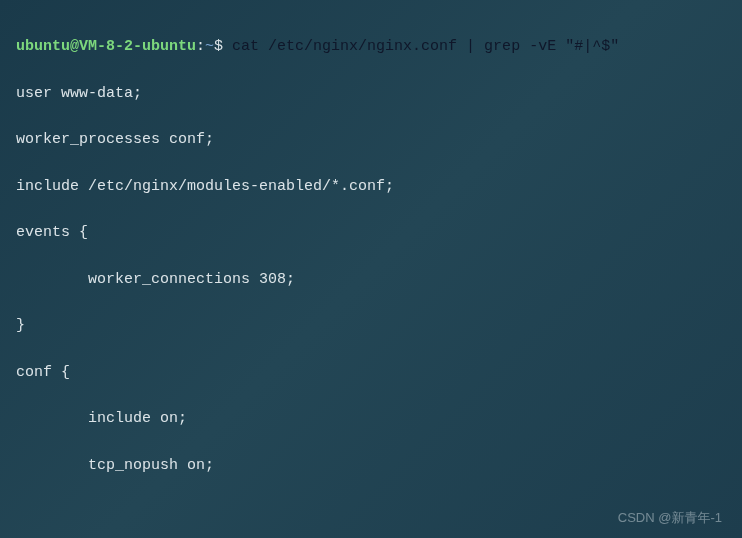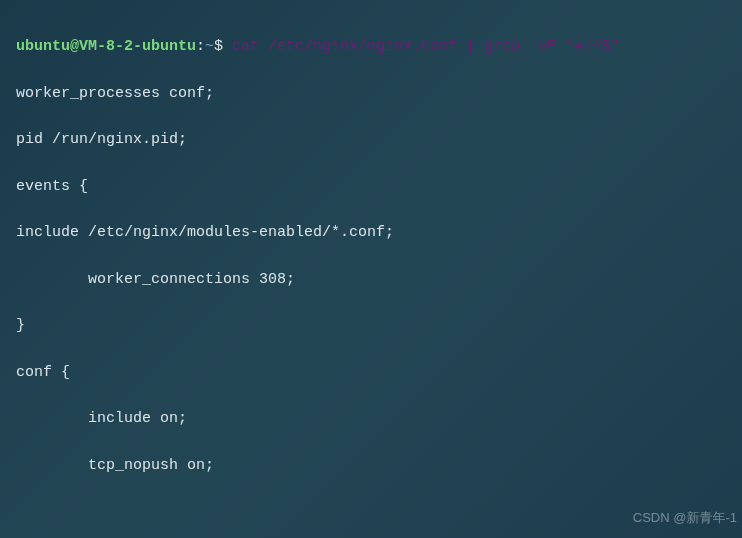--- a/index.html
+++ b/index.html
@@ -29,43 +29,43 @@
     .prompt-sep {
       color: #dce4e8;
     }
     .prompt-path {
       color: #7da8d8;
     }
     .prompt-dollar {
       color: #dce4e8;
     }
     .command {
-      color: #701a75;
+      color: #0f172a;
     }
     .output-line {
       color: #dce4e8;
     }
     .watermark {
       position: absolute;
       bottom: 10px;
-      right: 5px;
+      right: 20px;
       font-family: Arial, sans-serif;
       font-size: 13px;
       color: rgba(220, 228, 232, 0.45);
     }
   </style>
 </head>
 <body>
 
 <div class="terminal">
 <div><span class="prompt-user">ubuntu@VM-8-2-ubuntu</span><span class="prompt-sep">:</span><span class="prompt-path">~</span><span class="prompt-dollar">$</span><span class="command"> cat /etc/nginx/nginx.conf | grep -vE "#|^$"</span></div>
+<div class="output-line">user www-data;</div>
 <div class="output-line">worker_processes conf;</div>
-<div class="output-line">pid /run/nginx.pid;</div>
+<div class="output-line">include /etc/nginx/modules-enabled/*.conf;</div>
 <div class="output-line">events {</div>
-<div class="output-line">include /etc/nginx/modules-enabled/*.conf;</div>
 <div class="output-line">        worker_connections 308;</div>
 <div class="output-line">}</div>
 <div class="output-line">conf {</div>
 <div class="output-line">        include on;</div>
 <div class="output-line">        tcp_nopush on;</div>
 
 
 
 
 

